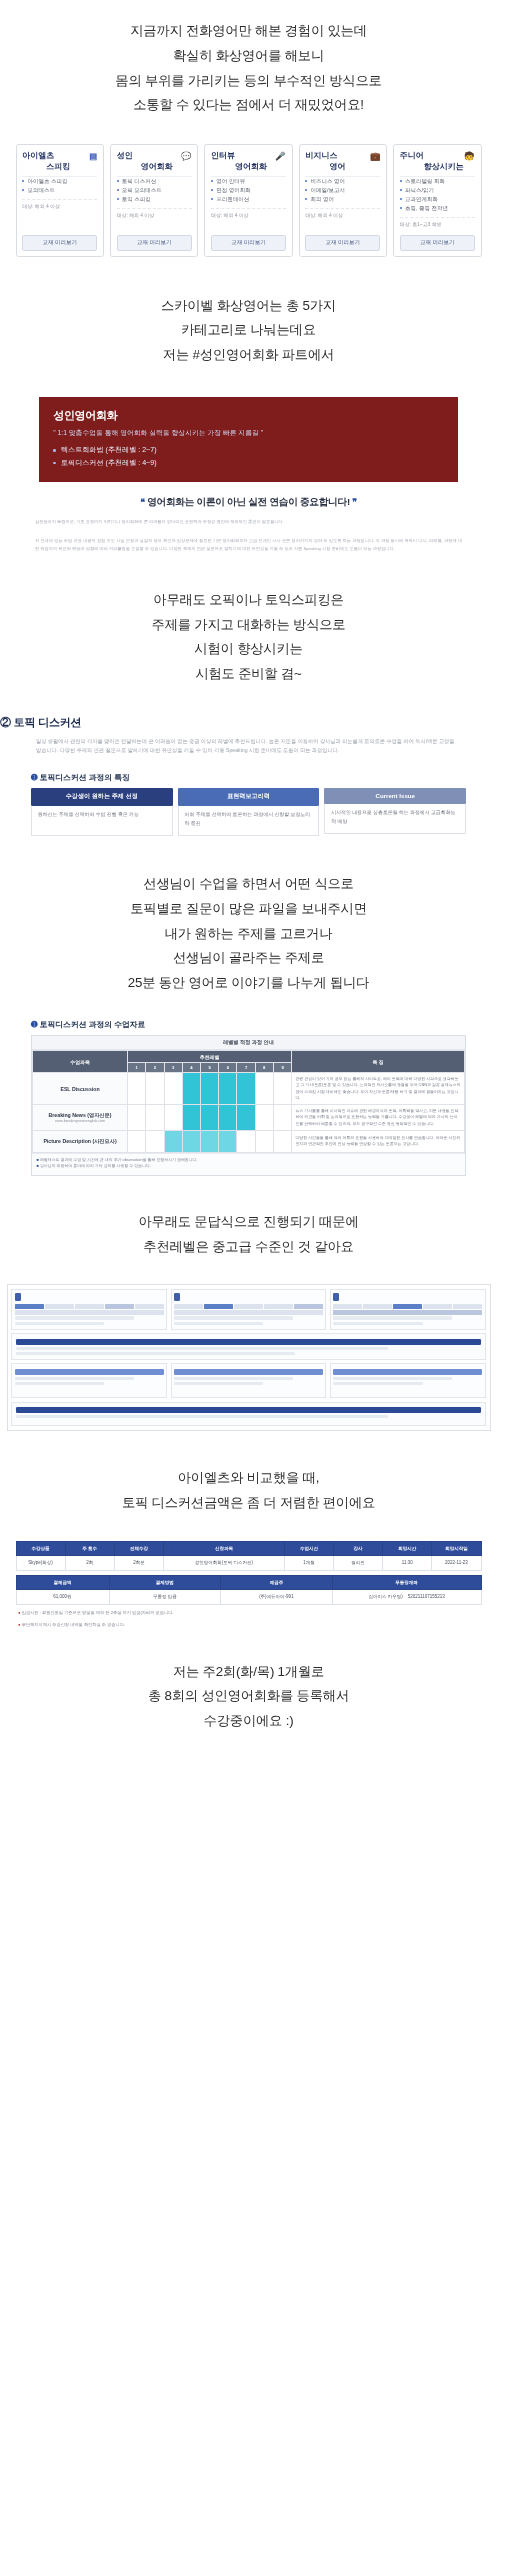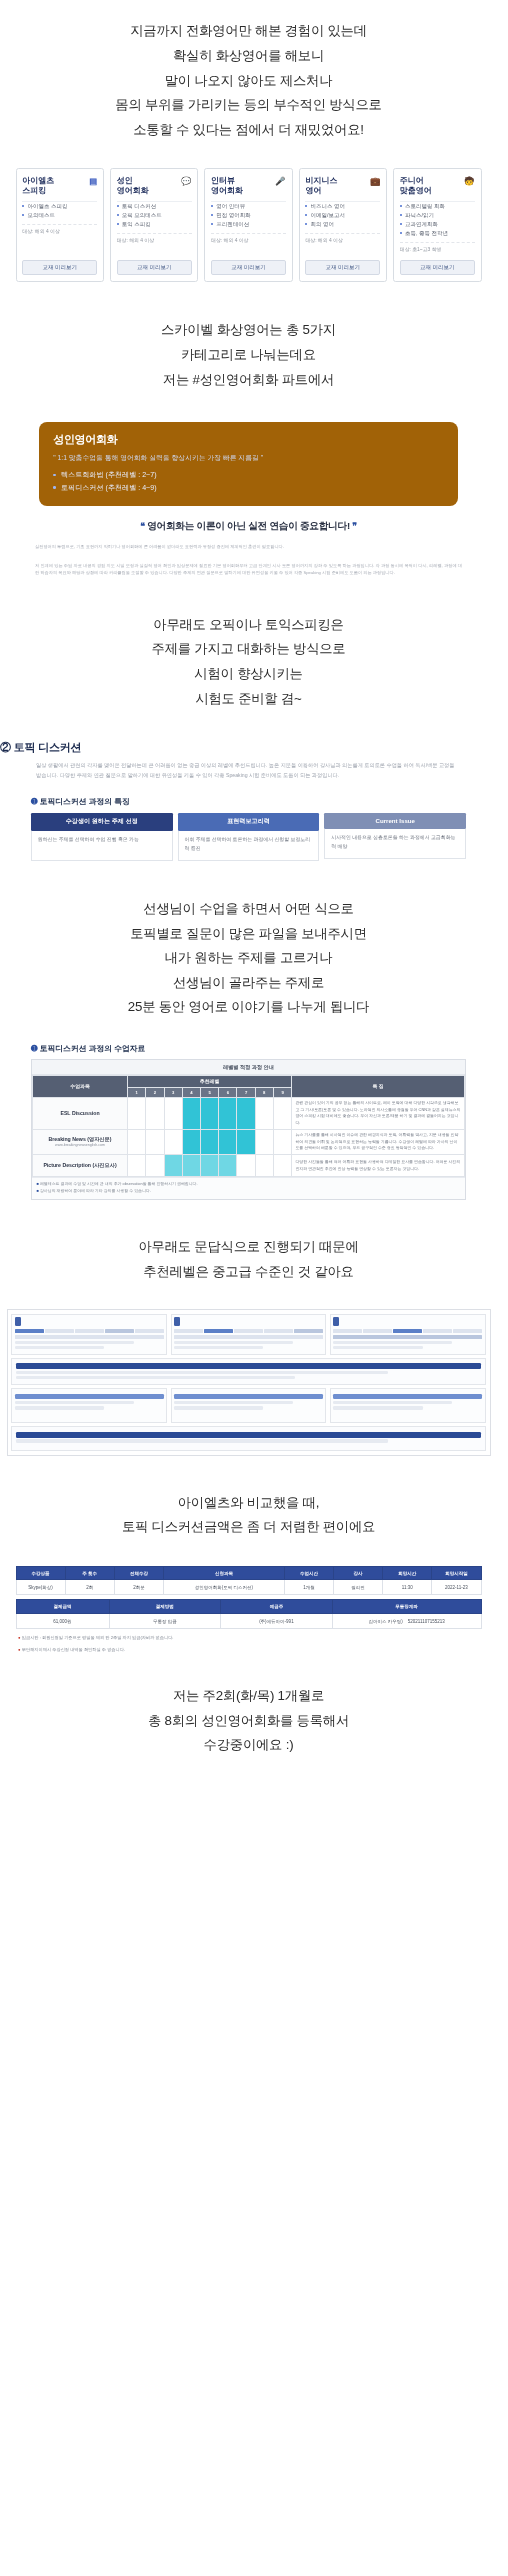--- a/index.html
+++ b/index.html
@@ -41,21 +41,21 @@
     flex-direction: column;
     gap: 3.9px;
   }
   .cat-title {
     font-size: 8px;
     font-weight: bold;
     color: #1d2c5b;
     line-height: 1.3;
     min-height: 21px;
   }
-  .cat-title .sub { display:block; }
+  .cat-title .sub { display:block;margin-left:24px; }
   .cat-icon {
     float: right;
     font-size: 8.4px;
     color: #3a5bbf;
   }
   .cat-list {
     border-top: 0.6px solid #eceff3;
     padding-top: 3.9px;
     font-size: 5.5px;
     color: #5b6270;
@@ -84,22 +84,22 @@
     color: #39507f;
     font-size: 5.5px;
     text-align: center;
     border-radius: 1.9px;
     padding: 3.2px 0;
   }
 
   
   .banner-wrap { padding: 10.4px 39px 3.9px 39px; }
   .banner {
-    background: #a16207;
-    border-radius: 8px;
+    background: #7f1d1d;
+    border-radius: 0;
     color: #fff;
     padding: 10.4px 14.2px 11.6px 14.2px;
   }
   .banner h3 {
     margin: 0 0 5.2px 0;
     font-size: 11px;
     letter-spacing: -0.3px;
   }
   .banner .quote {
     font-size: 6.8px;
@@ -338,21 +338,20 @@
   .spacer { height: 9px; }
 </style>
 </head>
 <body>
 
 <div class="page">
 
   <div class="para big">
     <span class="line">지금까지 전화영어만 해본 경험이 있는데</span>
     <span class="line">확실히 화상영어를 해보니</span>
-    <span class="line">말이 나오지 않아도 제스처나</span>
     <span class="line">몸의 부위를 가리키는 등의 부수적인 방식으로</span>
     <span class="line">소통할 수 있다는 점에서 더 재밌었어요!</span>
   </div>
 
   <div class="cards-wrap">
 
     <div class="cat-card">
       <div class="cat-title">
         <span class="cat-icon">▤</span>
         <span>아이엘츠</span>
@@ -408,21 +407,21 @@
         <li>회의 영어</li>
       </ul>
       <div class="cat-note">대상: 해외 4 이상</div>
       <div class="cat-btn">교재 미리보기</div>
     </div>
 
     <div class="cat-card">
       <div class="cat-title">
         <span class="cat-icon">🧒</span>
         <span>주니어</span>
-        <span class="sub">맞춤영어</span>
+        <span class="sub">향상시키는</span>
       </div>
       <ul class="cat-list">
         <li>스토리텔링 회화</li>
         <li>파닉스/읽기</li>
         <li>교과연계회화</li>
         <li>초등, 중등 전학년</li>
       </ul>
       <div class="cat-note">대상: 초1~고3 학생</div>
       <div class="cat-btn">교재 미리보기</div>
     </div>

